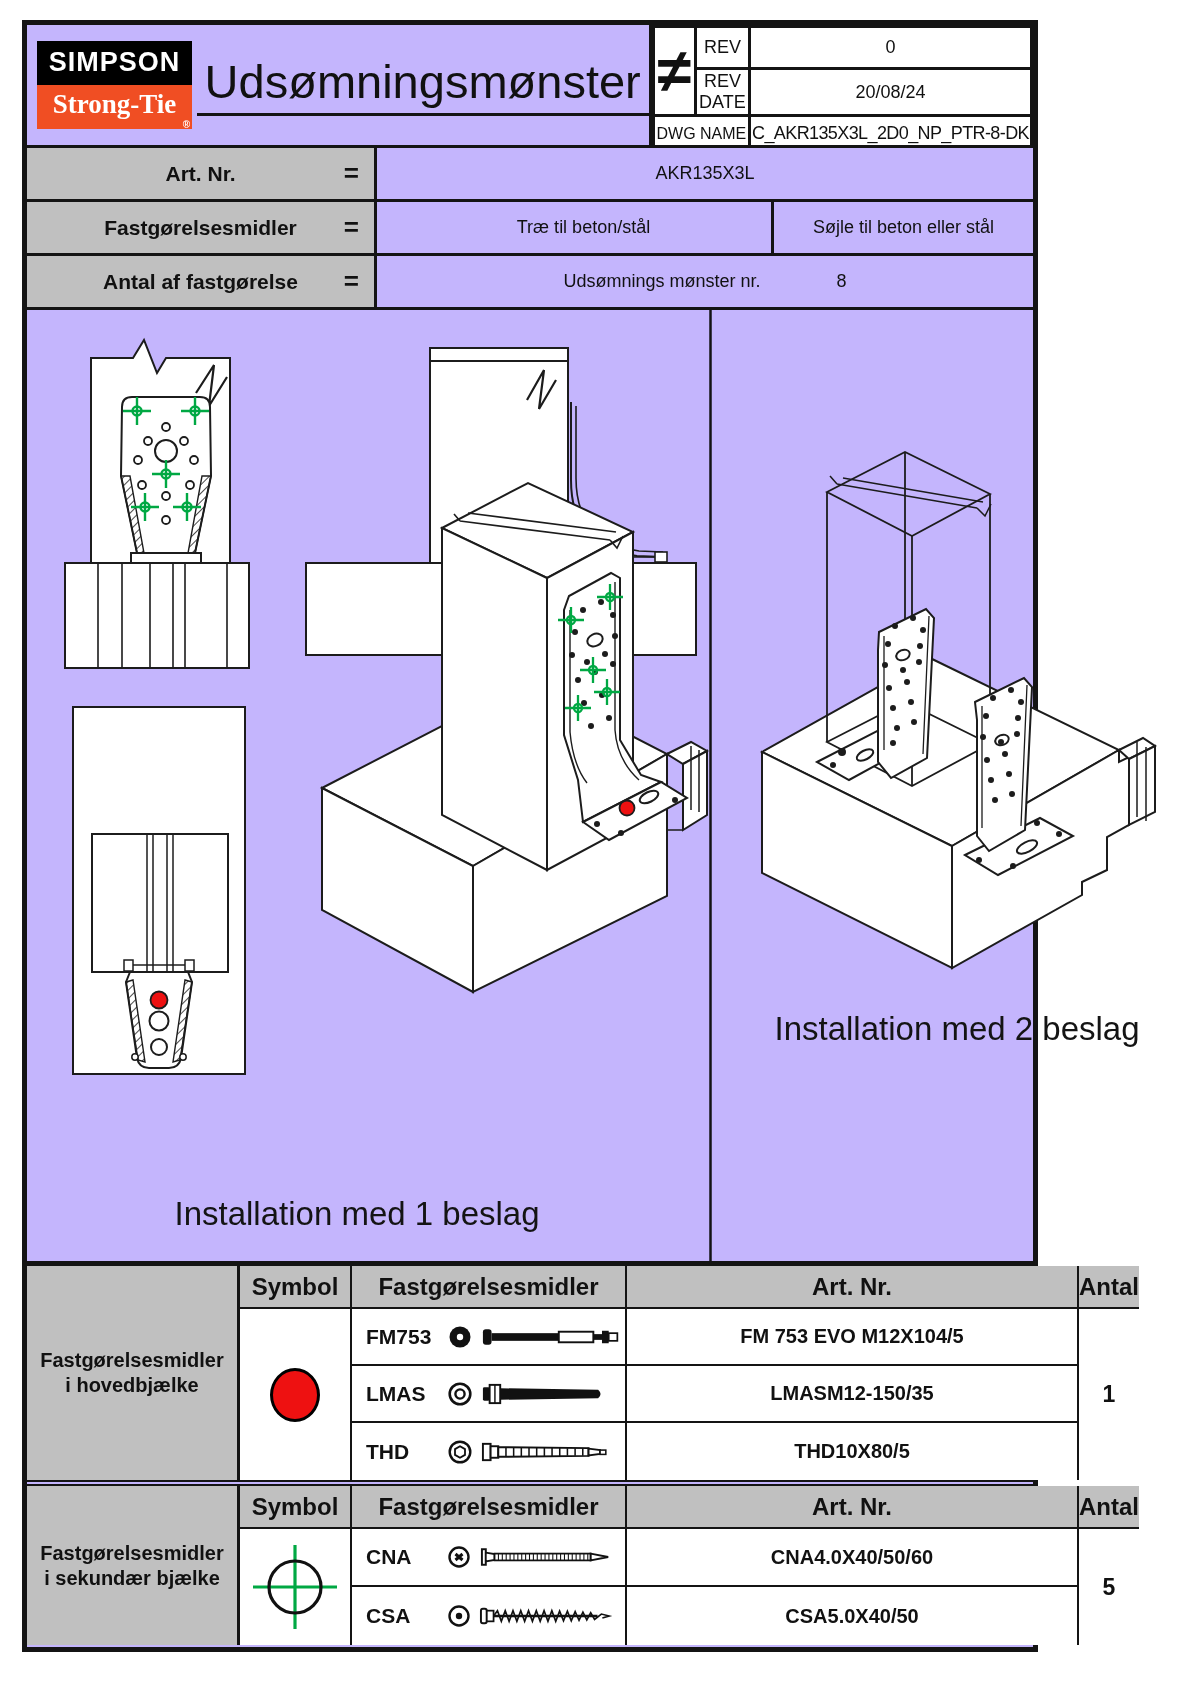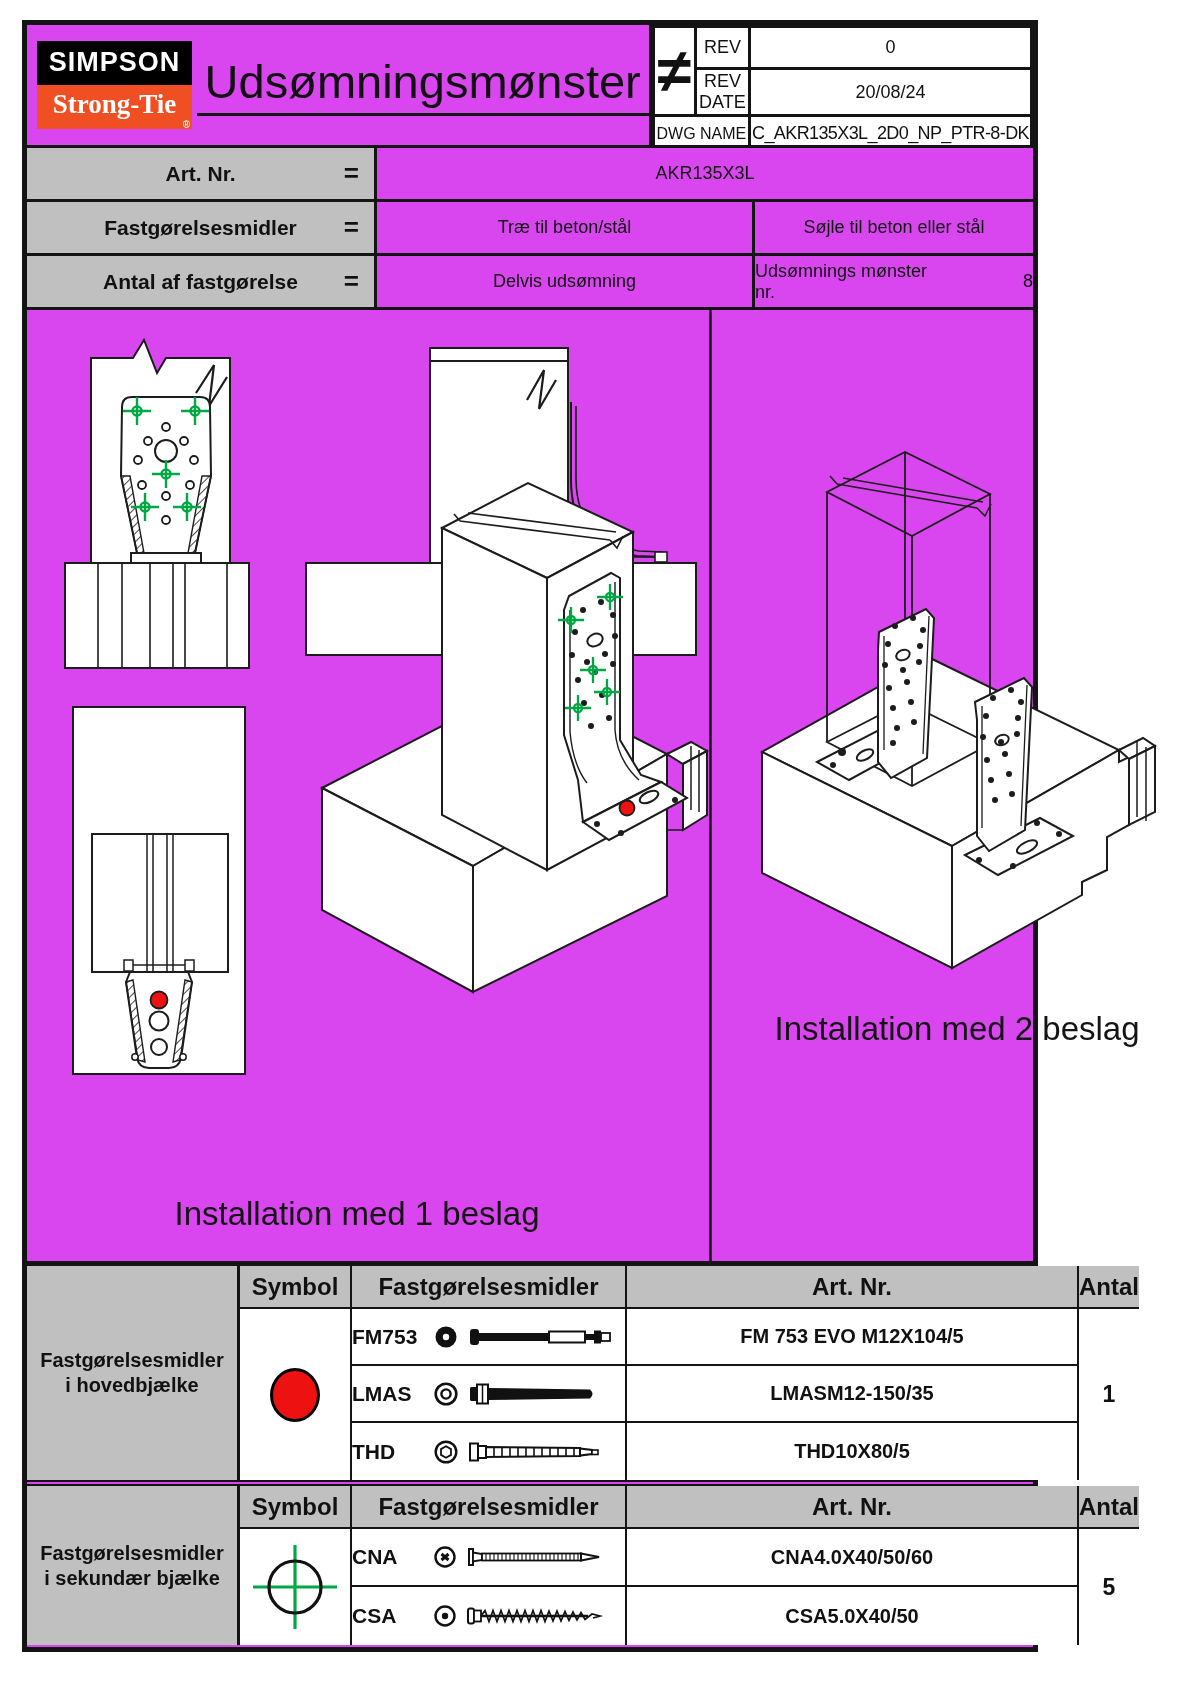--- a/index.html
+++ b/index.html
@@ -1,18 +1,18 @@
 <!DOCTYPE html>
 <html><head>
 <meta charset="utf-8">
 <style>
   html,body { margin:0; padding:0; background:#fff; }
   body { width:1190px; height:1682px; position:relative; font-family:"Liberation Sans", sans-serif; color:#111; }
   .sheet { position:absolute; left:22px; top:20px; width:1016px; height:1632px;
-           border:5px solid #141414; box-sizing:border-box; display:flex; flex-direction:column; background:#d946ef; }
+           border:5px solid #141414; box-sizing:border-box; display:flex; flex-direction:column; background:#c4b5fd; }
 
   
   .titlebar { height:120px; border-bottom:3px solid #141414; display:flex; overflow:hidden; }
   .logo-area { width:190px; display:flex; align-items:center; padding-left:10px; box-sizing:border-box; }
   .logo { width:155px; }
   .logo-simpson { background:#000; color:#fff; font-weight:700; font-size:27px; text-align:center;
                   padding:6px 0 7px; letter-spacing:1px; }
   .logo-strongtie { background:#f04e23; color:#fff; font-family:"Liberation Serif", serif; font-weight:700;
                     font-size:27px; text-align:center; padding:4px 0 9px; position:relative; letter-spacing:0; }
   .logo-reg { position:absolute; right:2px; bottom:-1px; font-size:10px; color:#fff; font-family:"Liberation Sans",sans-serif; }
@@ -27,21 +27,21 @@
   td.dlab { height:31px; font-size:16px; }
   td.dval { font-size:18px; letter-spacing:-0.6px; white-space:nowrap; }
 
   
   .info-row { display:flex; height:51px; border-bottom:3px solid #141414; }
   .info-label { width:350px; flex:none; background:#c0c0c0; border-right:3px solid #141414;
                 display:flex; align-items:center; justify-content:center; font-weight:700; font-size:21px;
                 position:relative; box-sizing:border-box; }
   .eq { position:absolute; right:15px; top:50%; transform:translateY(-52%); font-size:26px; font-weight:700; }
   .info-val { flex:1; display:flex; align-items:center; justify-content:center; font-size:18px; }
-  .info-val.first { width:378px; flex:none; border-right:3px solid #141414; box-sizing:border-box; }
+  .info-val.first { width:378px; flex:none; border-right:3px solid #141414; box-sizing:border-box;margin-left:19px; }
   .pattern-cell { gap:76px; }
 
   
   .draw-area { height:951px; position:relative; }
   .draw-area svg { position:absolute; inset:0; }
   .draw-area text { font-family:"Liberation Sans", sans-serif; fill:#141414; }
 
   
   .ftable { display:grid; grid-template-columns:213px 112px 275px 452px 1fr; }
   .ftable.t1 { border-top:5px solid #141414; grid-template-rows:43px 57px 57px 57px; }
@@ -50,21 +50,21 @@
           border-right:2.5px solid #141414; border-bottom:2.5px solid #141414; }
   .cell.gray { background:#c0c0c0; font-weight:700; font-size:24px; }
   .rowlabel { grid-column:1; grid-row:1/-1; background:#c0c0c0; border-right:3px solid #141414; border-bottom:none;
               flex-direction:column; font-weight:700; font-size:20px; line-height:1.25; text-align:center; }
   .symcell { grid-column:2; grid-row:2/-1; border-bottom:none; }
   .qcell { grid-column:5; grid-row:2/-1; border-right:none; border-bottom:none; font-weight:700; font-size:23px; }
   .c2{grid-column:2} .c3{grid-column:3} .c4{grid-column:4} .c5{grid-column:5}
   .r1{grid-row:1} .r2{grid-row:2} .r3{grid-row:3} .r4{grid-row:4}
   .noR { border-right:none; }
   .noB { border-bottom:none; }
-  .fcell { justify-content:flex-start; gap:9px; font-weight:700; font-size:21px; }
+  .fcell { justify-content:flex-start; padding-left:14px; gap:9px; font-weight:700; font-size:21px; }
   .fcode { width:72px; flex:none; }
   .acell { font-weight:700; font-size:20px; }
   .red-dot { width:50px; height:54px; border-radius:50%; background:#ee1111; border:3px solid #000; box-sizing:border-box; }
 </style>
 </head>
 <body>
 
 <div class="sheet">
 
   <div class="titlebar">
@@ -112,21 +112,20 @@
           <span class="eq">=</span>
         </div>
       <div class="info-val first">Træ til beton/stål</div>
       <div class="info-val">Søjle til beton eller stål</div>
     </div>
     <div class="info-row">
       <div class="info-label">
           <span>Antal af fastgørelse</span>
           <span class="eq">=</span>
         </div>
-      <div class="info-val first">Delvis udsømning</div>
       <div class="info-val pattern-cell">
         <span>Udsømnings mønster nr.</span>
         <span>8</span>
       </div>
     </div>
   </div>
 
   <div class="draw-area">
     <svg viewBox="0 0 1136 951" width="1136" height="951">
       <defs>

